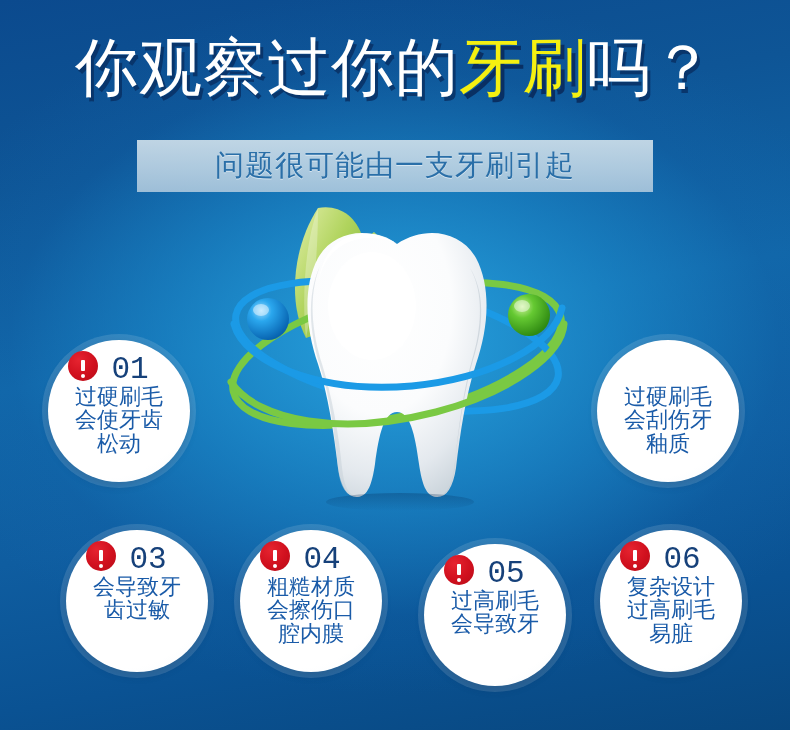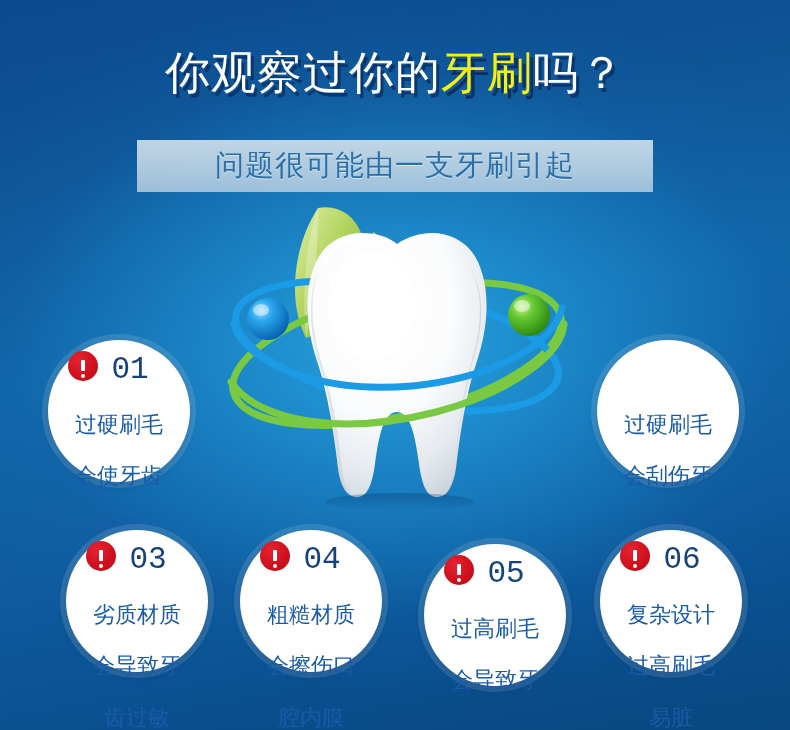--- a/index.html
+++ b/index.html
@@ -23,26 +23,26 @@
   #title-block {
     position: absolute;
     left: 0;
     top: 36px;
     width: 790px;
     text-align: center;
     z-index: 30;
   }
   .headline {
     font-family: "DejaVu Sans", "Liberation Sans", sans-serif;
-    font-size: 45px;
+    font-size: 63px;
     line-height: 1.02;
     font-weight: 400;
     letter-spacing: 1px;
     white-space: nowrap;
-    margin: 14px;
+    margin: 0;
   }
   .hl-white {
     color: #ffffff;
     text-shadow: 3px 4px 0 rgba(8,48,100,0.85);
   }
   .hl-accent {
     color: #f5f011;
     text-shadow: 4px 5px 0 rgba(10,45,96,0.95);
   }
   #subtitle-bar {
@@ -142,21 +142,20 @@
     text-align: center;
   }
   .circle-lines .ln {
     display: block;
     font-family: "DejaVu Sans", "Liberation Sans", sans-serif;
     font-size: 22px;
     line-height: 1.06;
     color: #1a5ba8;
     letter-spacing: 0px;
     white-space: nowrap;
-    margin-top: 28px;
   }
   
   #circle-1 { left: 48px;  top: 340px; }
   #circle-2 { left: 597px; top: 340px; }
   #circle-3 { left: 66px;  top: 530px; }
   #circle-4 { left: 240px; top: 530px; }
   #circle-5 { left: 424px; top: 544px; }
   #circle-6 { left: 600px; top: 530px; }
 </style>
 </head>
@@ -285,21 +284,20 @@
   </div>
 
   <div class="info-circle" id="circle-3">
     <div class="circle-head">
       <span class="alert-badge">
           <i class="bang"></i>
         </span>
       <span class="num">03</span>
     </div>
     <div class="circle-lines">
-      <span class="ln">劣质材质</span>
       <span class="ln">会导致牙</span>
       <span class="ln">齿过敏</span>
     </div>
   </div>
 
   <div class="info-circle" id="circle-4">
     <div class="circle-head">
       <span class="alert-badge">
           <i class="bang"></i>
         </span>

